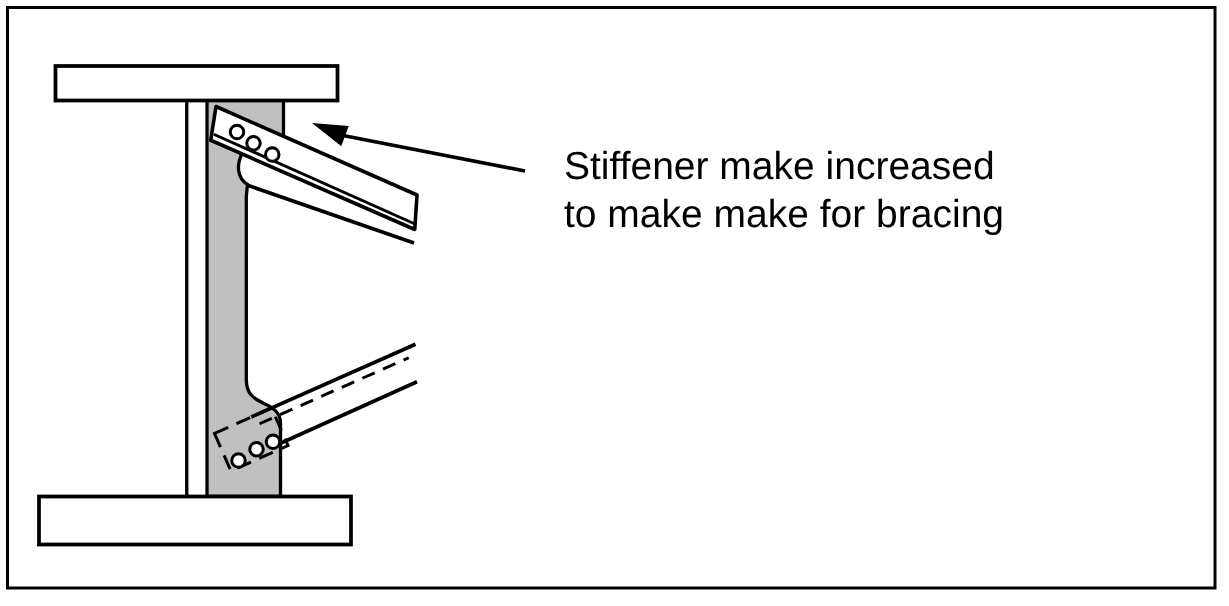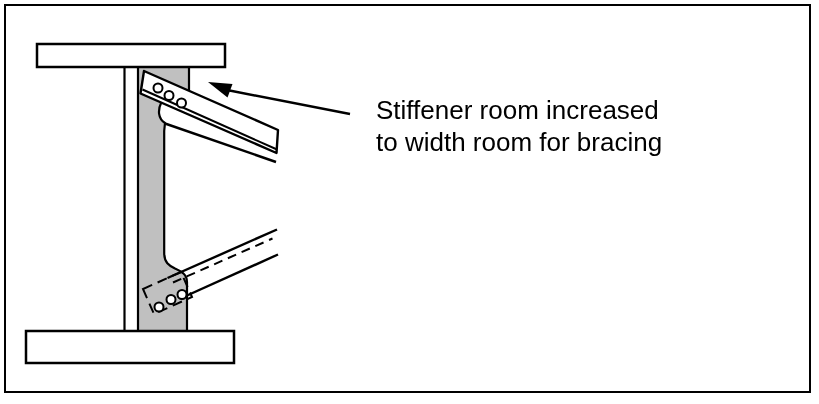--- a/index.html
+++ b/index.html
@@ -82,17 +82,17 @@
 
     <circle cx="153" cy="301" r="4.5" fill="#ffffff" stroke="#000000" stroke-width="2"></circle>
     <circle cx="165" cy="293.5" r="4.5" fill="#ffffff" stroke="#000000" stroke-width="2"></circle>
     <circle cx="176" cy="288.5" r="4.5" fill="#ffffff" stroke="#000000" stroke-width="2"></circle>
 
     <line x1="221" y1="84" x2="344" y2="108" stroke="#000000" stroke-width="2.4"></line>
     <polygon points="202,76 221.5,91.5 226.5,78" fill="#000000"></polygon>
   </svg>
 
   <div class="callout">
-    <div>Stiffener room increased</div>
-    <div>to width room for bracing</div>
+    <div>Stiffener make increased</div>
+    <div>to make make for bracing</div>
   </div>
 
 </div>
 
 </body></html>

